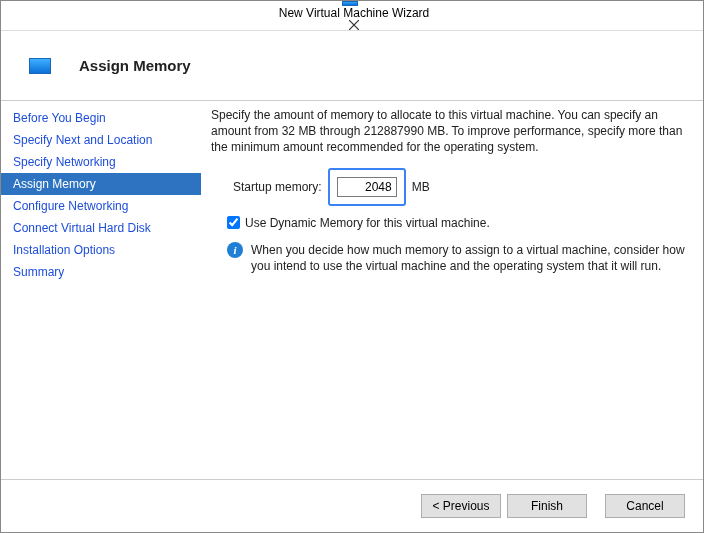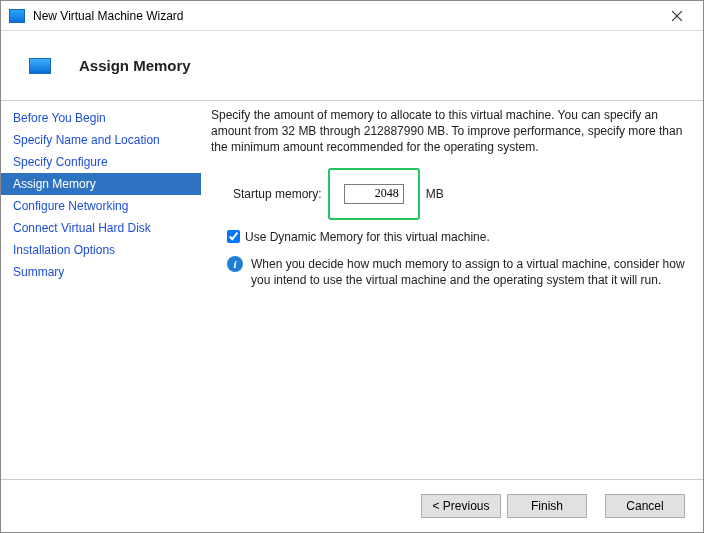--- a/index.html
+++ b/index.html
@@ -14,20 +14,21 @@
       flex-direction: column;
       color: #000;
     }
     .titlebar {
       height: 30px;
       display: flex;
       align-items: center;
       padding: 0 4px 0 8px;
       background: #fff;
       border-bottom: 1px solid #ddd;
+      flex-direction: column;
     }
     .titlebar .app-icon {
       width: 16px; height: 14px;
       background: linear-gradient(180deg, #2ca4ff 0%, #0a6fd8 100%);
       border: 1px solid #1668b8;
       margin-right: 8px;
     }
     .titlebar .title { flex: 1; font-size: 12px; }
     .titlebar .close {
       width: 44px; height: 28px;
@@ -82,24 +83,23 @@
     }
     .content .intro { line-height: 1.35; margin-bottom: 12px; }
     .mem-row {
       display: flex;
       align-items: center;
       gap: 6px;
       margin-bottom: 10px;
       margin-left: 22px;
     }
     .mem-row .highlight {
-      border: 2px solid #22c55e;
+      border: 2px solid #3b82f6;
       border-radius: 3px;
-      padding: 14px;
-      font-family: Liberation Serif, serif;
+      padding: 7px;
     }
     .mem-row input {
       width: 60px;
       height: 20px;
       text-align: right;
       font-size: 12px;
       border: 1px solid #7a7a7a;
       padding: 1px 4px;
       font-family: inherit;
     }
@@ -161,22 +161,22 @@
 </div>
 
 <div class="header-area">
   <div class="step-icon"></div>
   <h1>Assign Memory</h1>
 </div>
 
 <div class="body-area">
   <div class="sidebar">
     <div class="sidebar-item">Before You Begin</div>
-    <div class="sidebar-item">Specify Name and Location</div>
-    <div class="sidebar-item">Specify Configure</div>
+    <div class="sidebar-item">Specify Next and Location</div>
+    <div class="sidebar-item">Specify Networking</div>
     <div class="sidebar-item active">Assign Memory</div>
     <div class="sidebar-item">Configure Networking</div>
     <div class="sidebar-item">Connect Virtual Hard Disk</div>
     <div class="sidebar-item indented">Installation Options</div>
     <div class="sidebar-item">Summary</div>
   </div>
 
   <div class="content">
     <p class="intro">Specify the amount of memory to allocate to this virtual machine. You can specify an amount from 32 MB through 212887990 MB. To improve performance, specify more than the minimum amount recommended for the operating system.</p>
 

